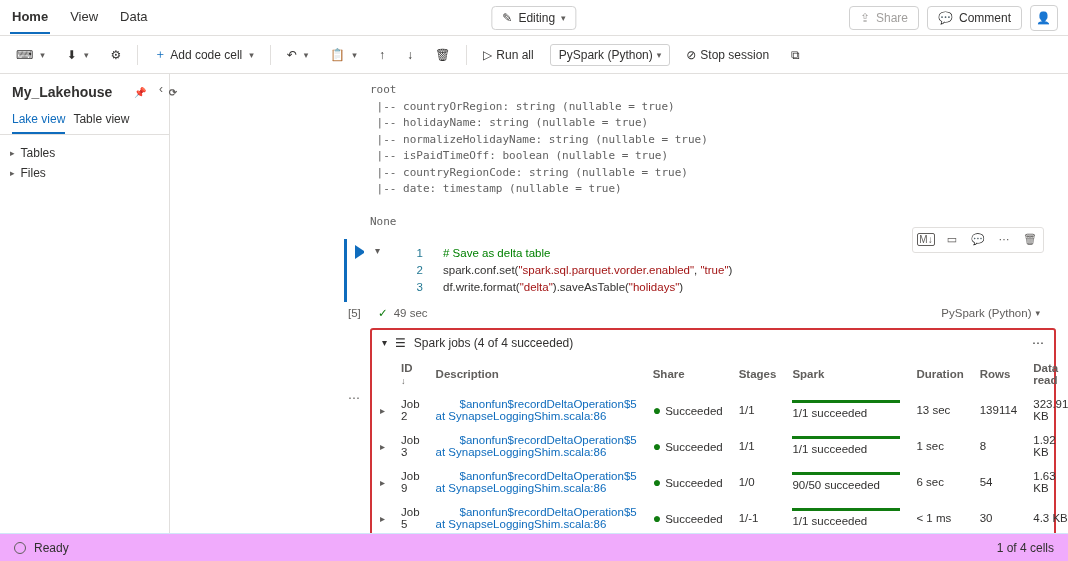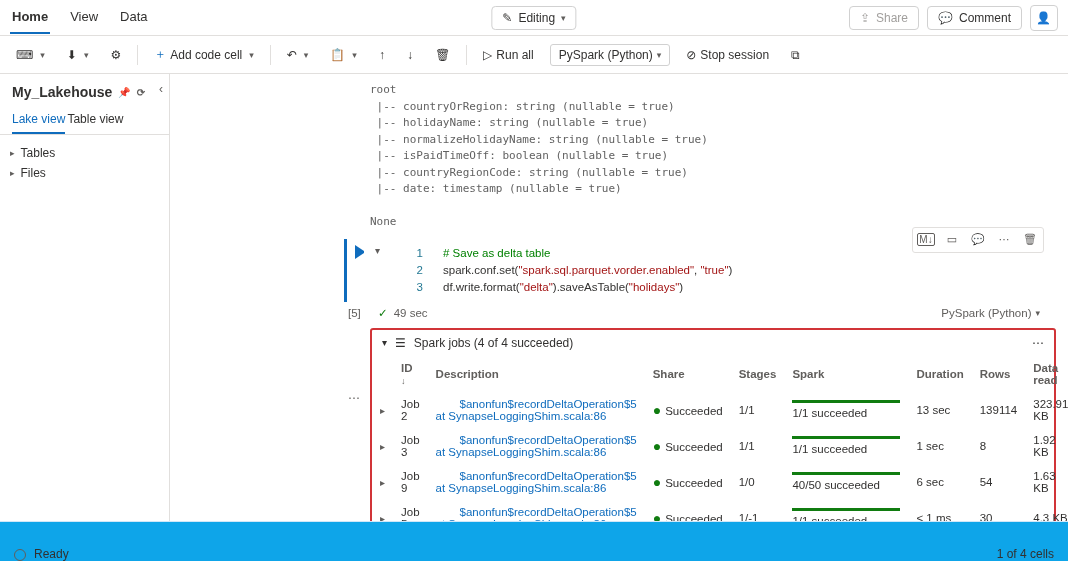--- a/index.html
+++ b/index.html
@@ -15,24 +15,24 @@
 .iconbtn { width: 28px; height: 26px; border: 1px solid #d1d1d1; border-radius: 4px; display: flex; align-items: center; justify-content: center; cursor: pointer; }
 
 .toolbar { height: 38px; border-bottom: 1px solid #e1dfdd; display: flex; align-items: center; padding: 0 10px; gap: 10px; font-size: 12px; }
 .toolbar .sep { width: 1px; height: 20px; background: #e1dfdd; }
 .toolbtn { display: flex; align-items: center; gap: 4px; padding: 4px 6px; cursor: pointer; border-radius: 3px; }
 .chev::after { content: "▾"; font-size: 9px; color: #605e5c; margin-left: 3px; }
 .select { border: 1px solid #d1d1d1; border-radius: 3px; padding: 3px 8px; font-size: 12px; display: flex; align-items: center; gap: 4px; }
 
 .mainrow { flex: 1; display: flex; min-height: 0; }
 .sidebar { width: 170px; border-right: 1px solid #e1dfdd; display: flex; flex-direction: column; position: relative; }
-.sbhead { padding: 10px 12px 6px; font-weight: 600; font-size: 14px; display: flex; align-items: center; gap: 6px; }
+.sbhead { padding: 10px 12px 6px; font-weight: 600; font-size: 14px; display: flex; align-items: center; gap: 22px; }
 .sbpin { font-size: 10px; color: #605e5c; }
 .collapse { position: absolute; right: 6px; top: 8px; cursor: pointer; color: #605e5c; }
-.sbtabs { display: flex; gap: 2px; padding: 0 12px; font-size: 12px; border-bottom: 1px solid #e1dfdd; }
+.sbtabs { display: flex; gap: 8px; padding: 0 12px; font-size: 12px; border-bottom: 1px solid #e1dfdd; }
 .sbtab { padding: 6px 0; cursor: pointer; }
 .sbtab.active { border-bottom: 2px solid #0f6cbd; color: #0f6cbd; }
 .tree { padding: 8px 10px; }
 .treeitem { display: flex; align-items: center; gap: 6px; padding: 3px 0; cursor: pointer; }
 .car { font-size: 9px; color: #605e5c; }
 
 .editor { flex: 1; overflow: auto; position: relative; padding-bottom: 23px; }
 .cellout { padding: 8px 22px 4px 200px; font-family: Consolas, monospace; font-size: 11px; line-height: 1.5; color: #616161; white-space: pre; position: relative; }
 
 .codecell { margin: 4px 0 0 174px; border-left: 3px solid #0f6cbd; position: relative; }
@@ -56,21 +56,21 @@
 .jobtable a { color: #0f6cbd; text-decoration: none; margin-left: 24px; }
 .succ { color: #107c10; font-size: 14px; margin-right: 4px; }
 .taskbar { width: 108px; height: 3px; background: #107c10; margin-bottom: 4px; }
 .rowcar { color: #605e5c; font-size: 10px; }
 .sortcar { font-size: 9px; color: #605e5c; }
 .dots { position: absolute; left: -24px; top: 30%; color: #605e5c; }
 .cellactions { position: absolute; right: 24px; top: -12px; display: flex; gap: 4px; background: #fff; border: 1px solid #e1dfdd; border-radius: 3px; padding: 2px; }
 .ca { width: 22px; height: 20px; display:flex; align-items:center; justify-content:center; font-size:11px; color:#605e5c; cursor:pointer; }
 .markdown-icon { font-size:10px; border:1px solid #605e5c; padding:0 1px; border-radius:2px; }
 
-.statusbar { height: 40px; background: #0ea5e9; border-top: 1px solid #d0e7f8; display: flex; align-items: flex-end; padding: 0 14px; font-size: 12px; color: #323130; }
+.statusbar { height: 28px; background: #f0abfc; border-top: 1px solid #d0e7f8; display: flex; align-items: center; padding: 0 14px; font-size: 12px; color: #323130; }
 .statusbar .ring { width:12px; height:12px; border:1.5px solid #605e5c; border-radius:50%; margin-right:8px; }
 </style>
 </head>
 <body>
 
 <div class="topbar">
   <div class="tabs">
     <div class="tab active">Home</div>
     <div class="tab">View</div>
     <div class="tab">Data</div>
@@ -279,21 +279,21 @@
                 <td>8</td>
                 <td>1.92 KB</td>
                 <td>1.63 KB</td>
               </tr>
               <tr>
                 <td><span class="rowcar">▸</span></td>
                 <td>Job 9</td>
                 <td><a href="#">$anonfun$recordDeltaOperation$5 at SynapseLoggingShim.scala:86</a></td>
                 <td><span class="succ">●</span><span>Succeeded</span></td>
                 <td>1/0</td>
-                <td><div class="taskbar"></div><span>40/50 succeeded</span></td>
+                <td><div class="taskbar"></div><span>90/50 succeeded</span></td>
                 <td>6 sec</td>
                 <td>54</td>
                 <td>1.63 KB</td>
                 <td>4.3 KB</td>
               </tr>
               <tr>
                 <td><span class="rowcar">▸</span></td>
                 <td>Job 5</td>
                 <td><a href="#">$anonfun$recordDeltaOperation$5 at SynapseLoggingShim.scala:86</a></td>
                 <td><span class="succ">●</span><span>Succeeded</span></td>

